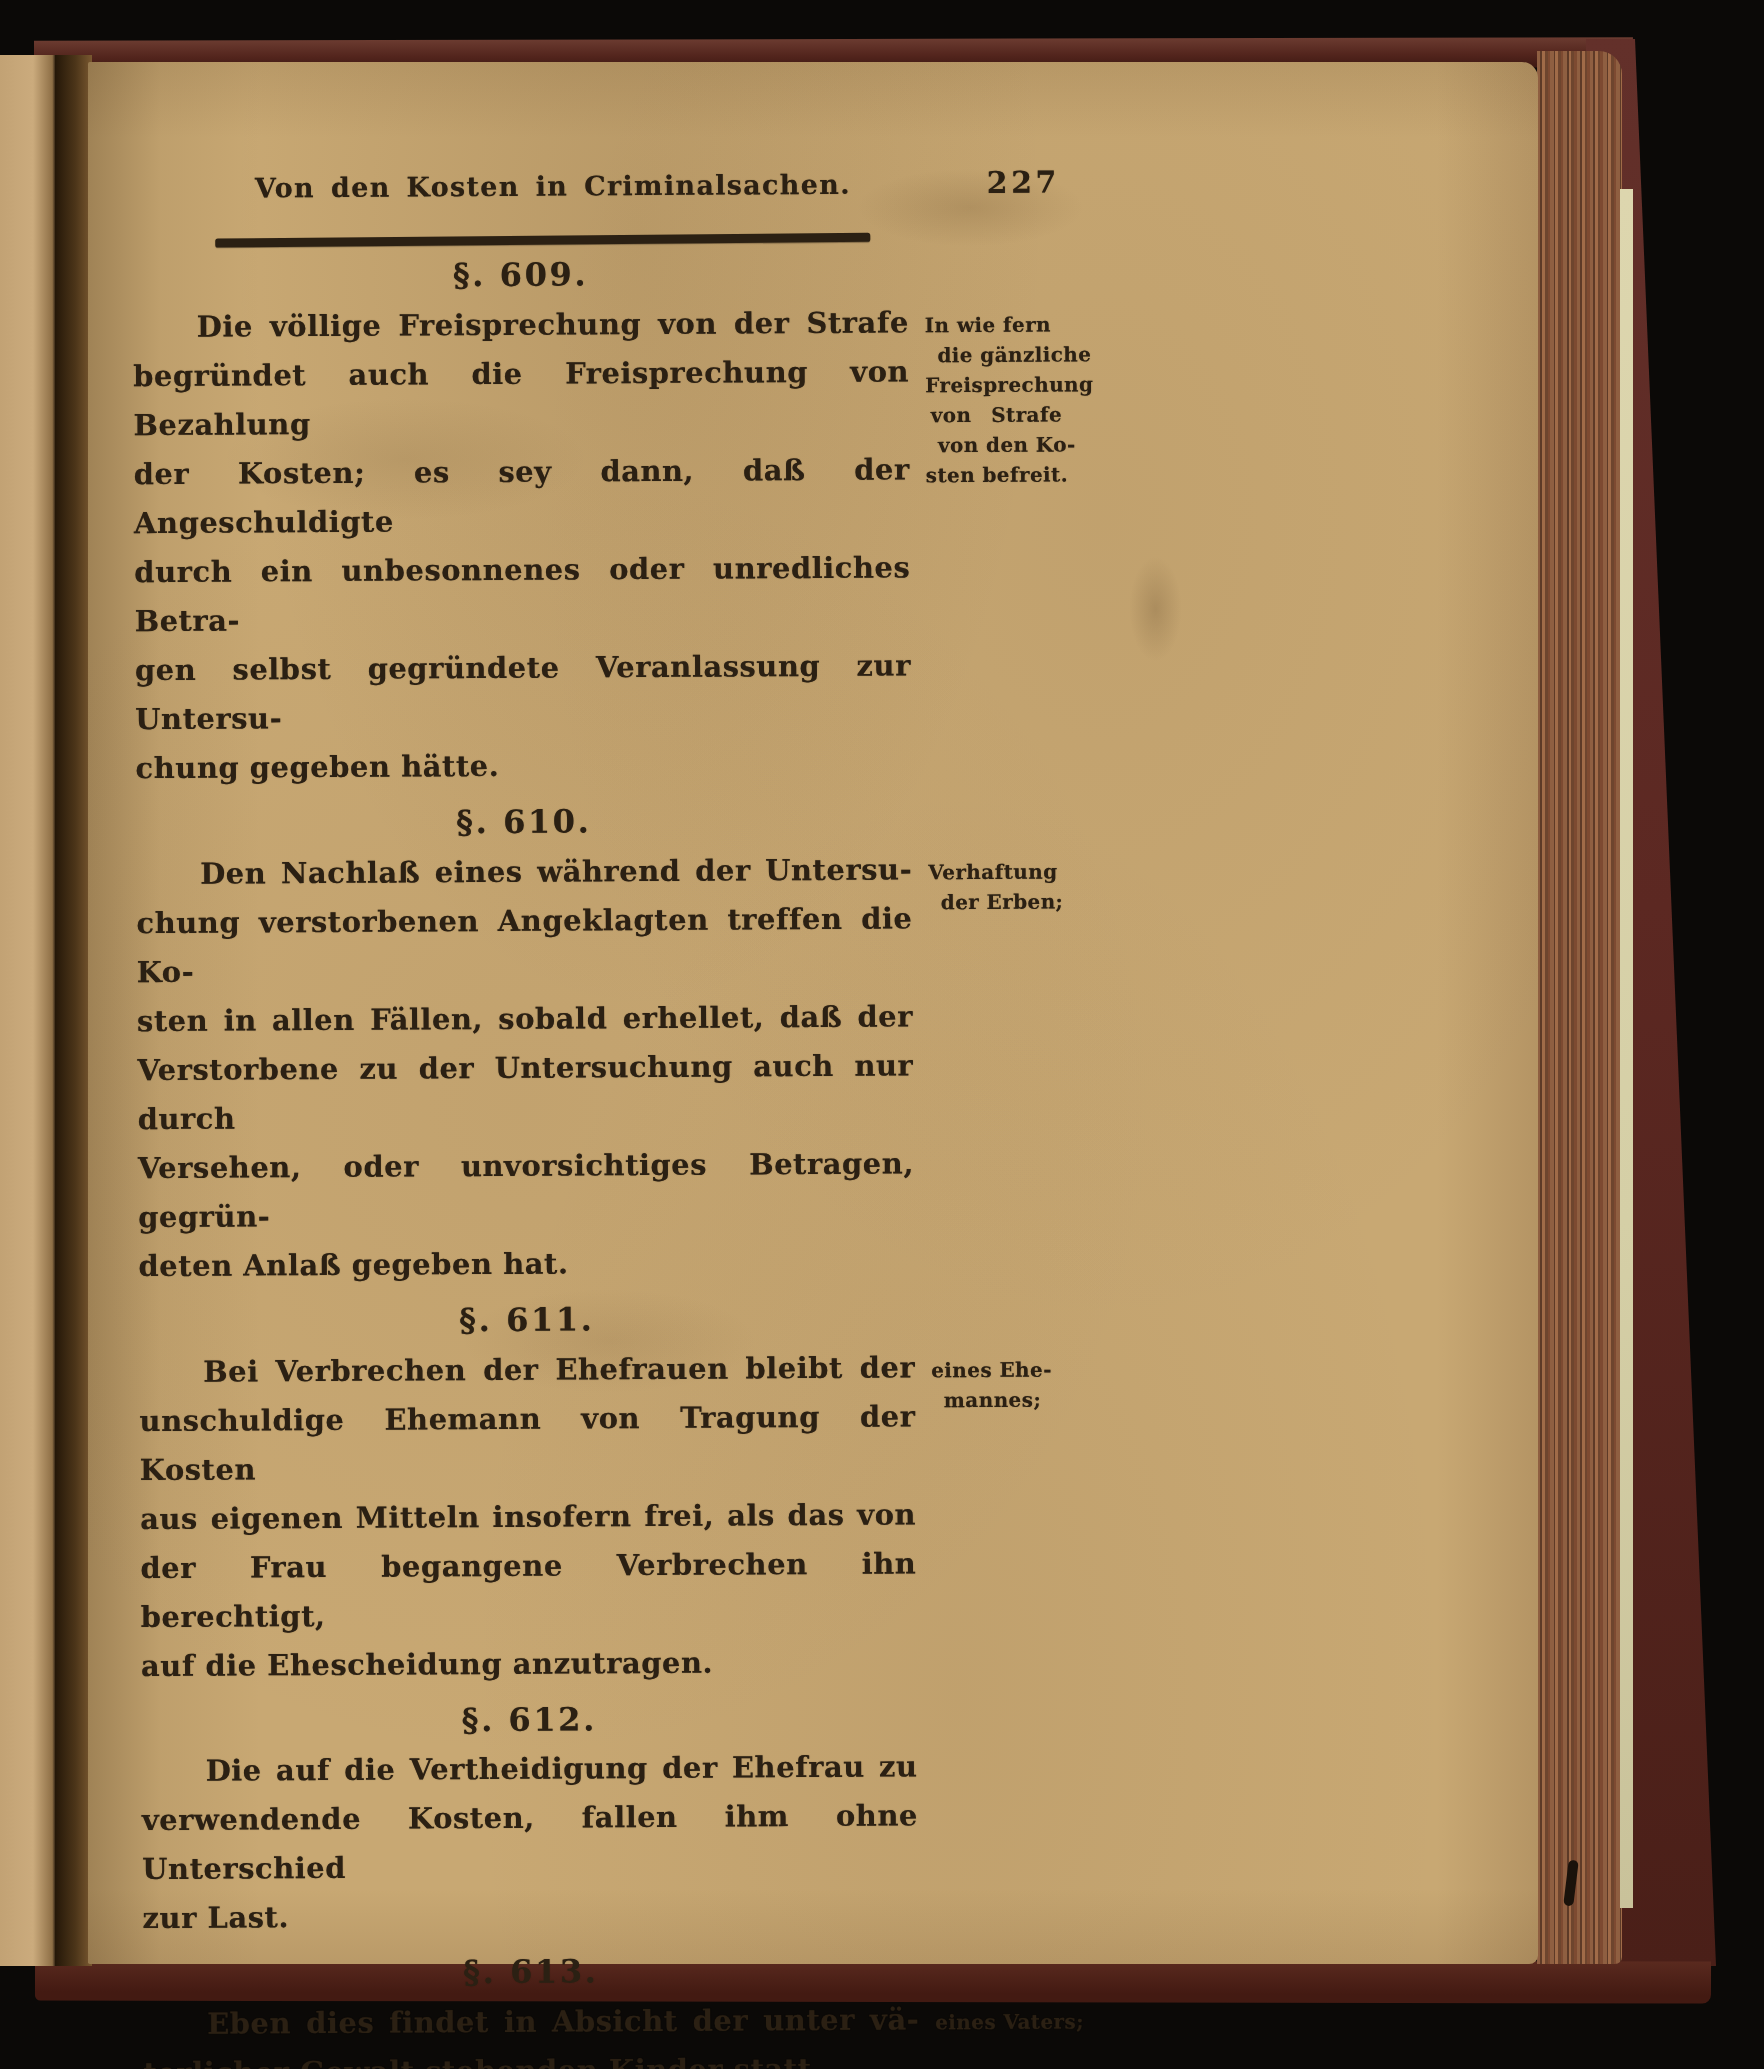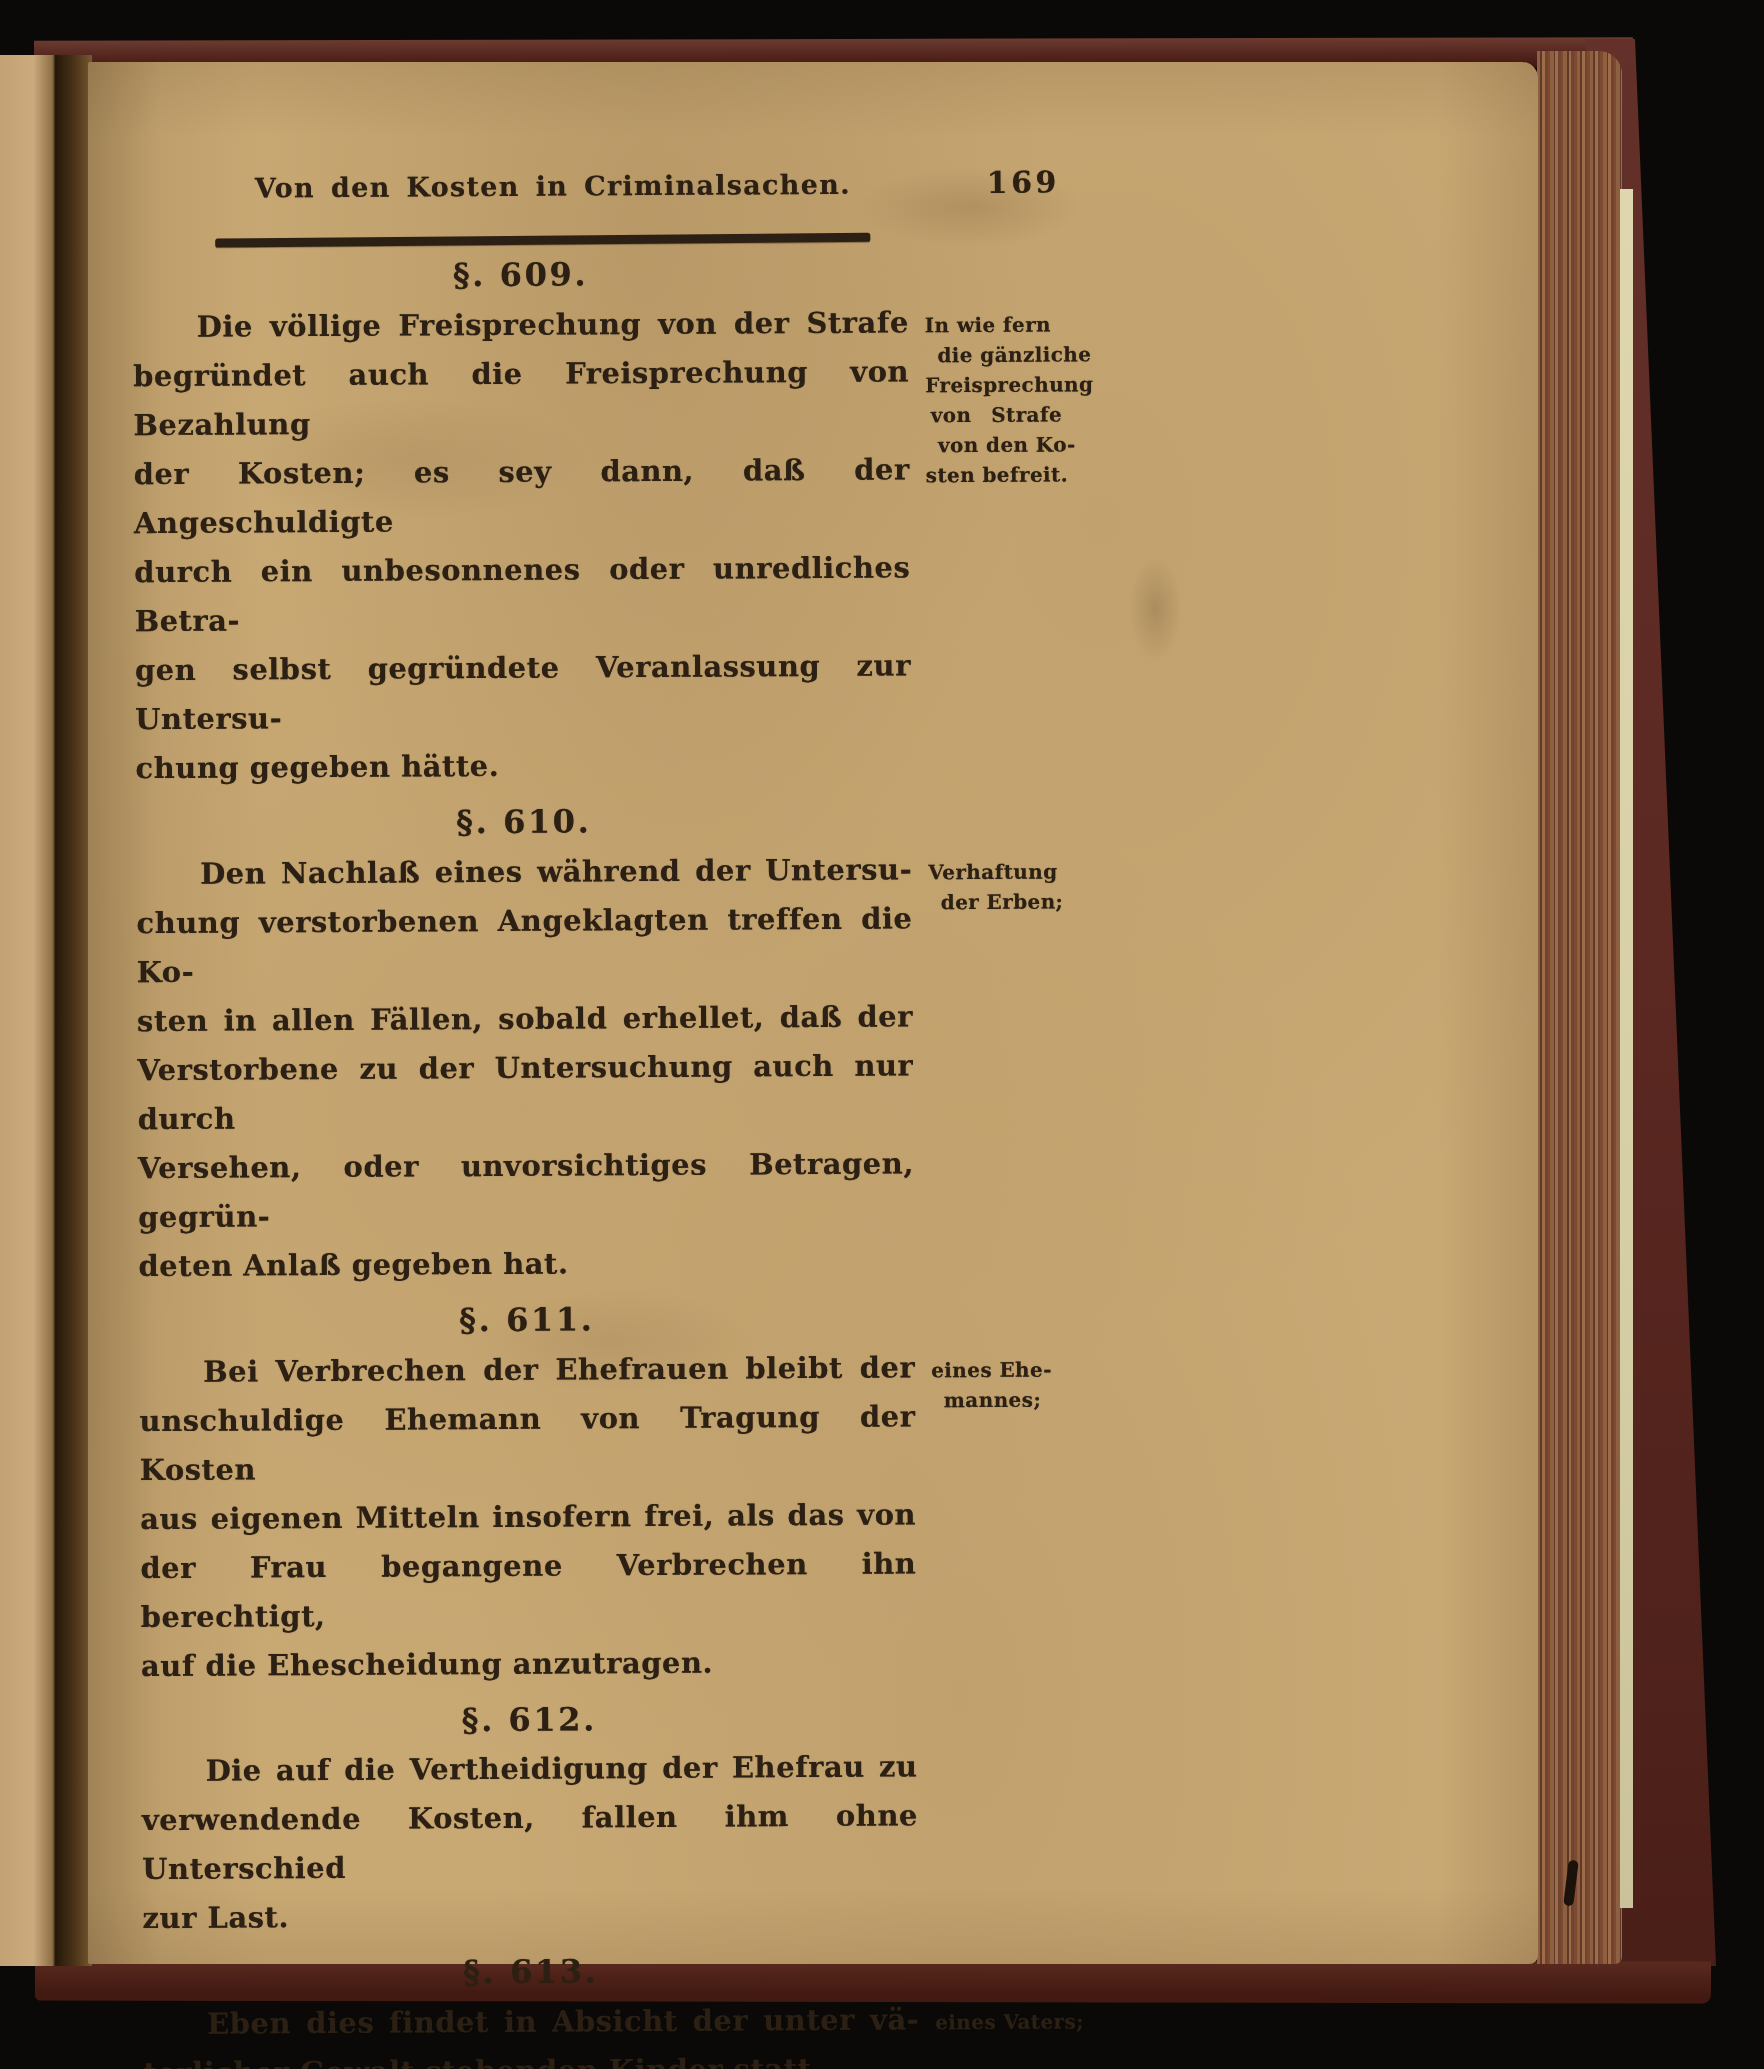--- a/index.html
+++ b/index.html
@@ -150,21 +150,21 @@
 
 <main class="abs page">
   <div class="stain s1"></div>
   <div class="stain s2"></div>
   <div class="stain s3"></div>
   <div class="stain s4"></div>
 
   <div class="page-content">
     <div class="page-header">
       <span class="header-title">Von den Kosten in Criminalsachen.</span>
-      <span class="header-page-number">169</span>
+      <span class="header-page-number">227</span>
     </div>
     <div class="header-rule"></div>
 
     <div id="sections">
         <section class="sec">
           <div class="sec-heading">§. 609.</div>
           <div class="line first">Die völlige Freisprechung von der Strafe</div>
           <div class="line">begründet auch die Freisprechung von Bezahlung</div>
           <div class="line">der Kosten; es sey dann, daß der Angeschuldigte</div>
           <div class="line">durch ein unbesonnenes oder unredliches Betra-</div>

